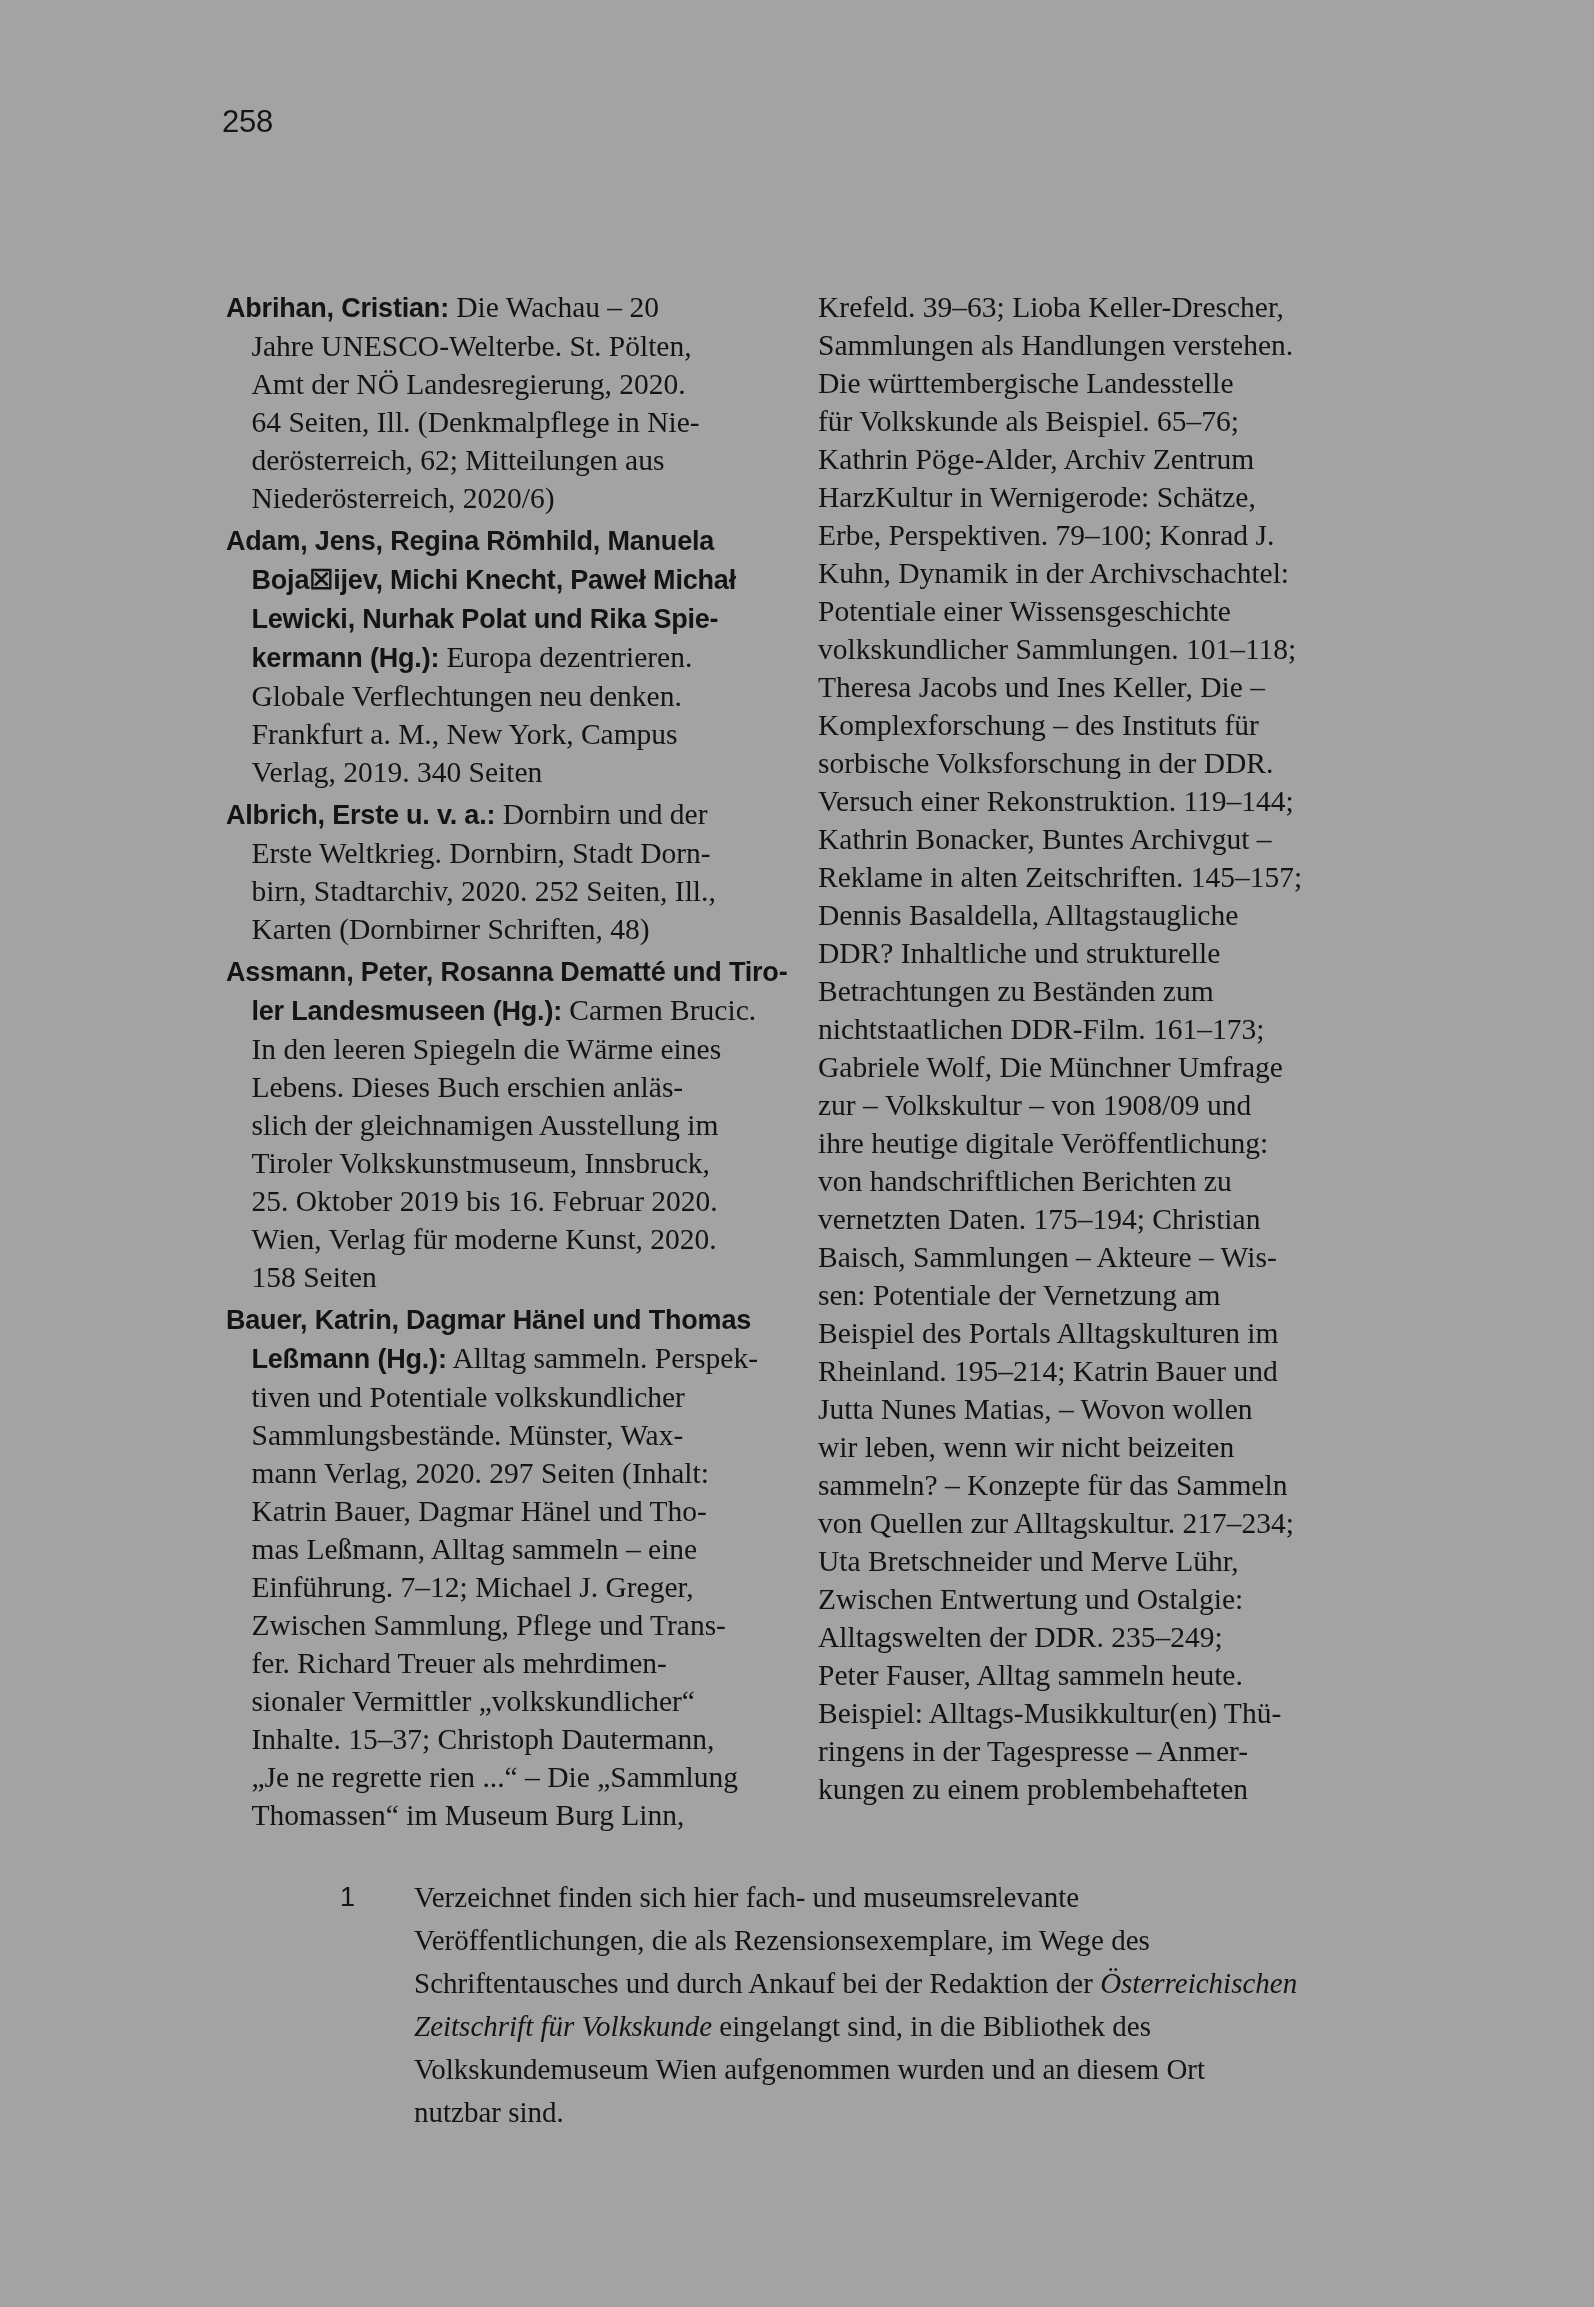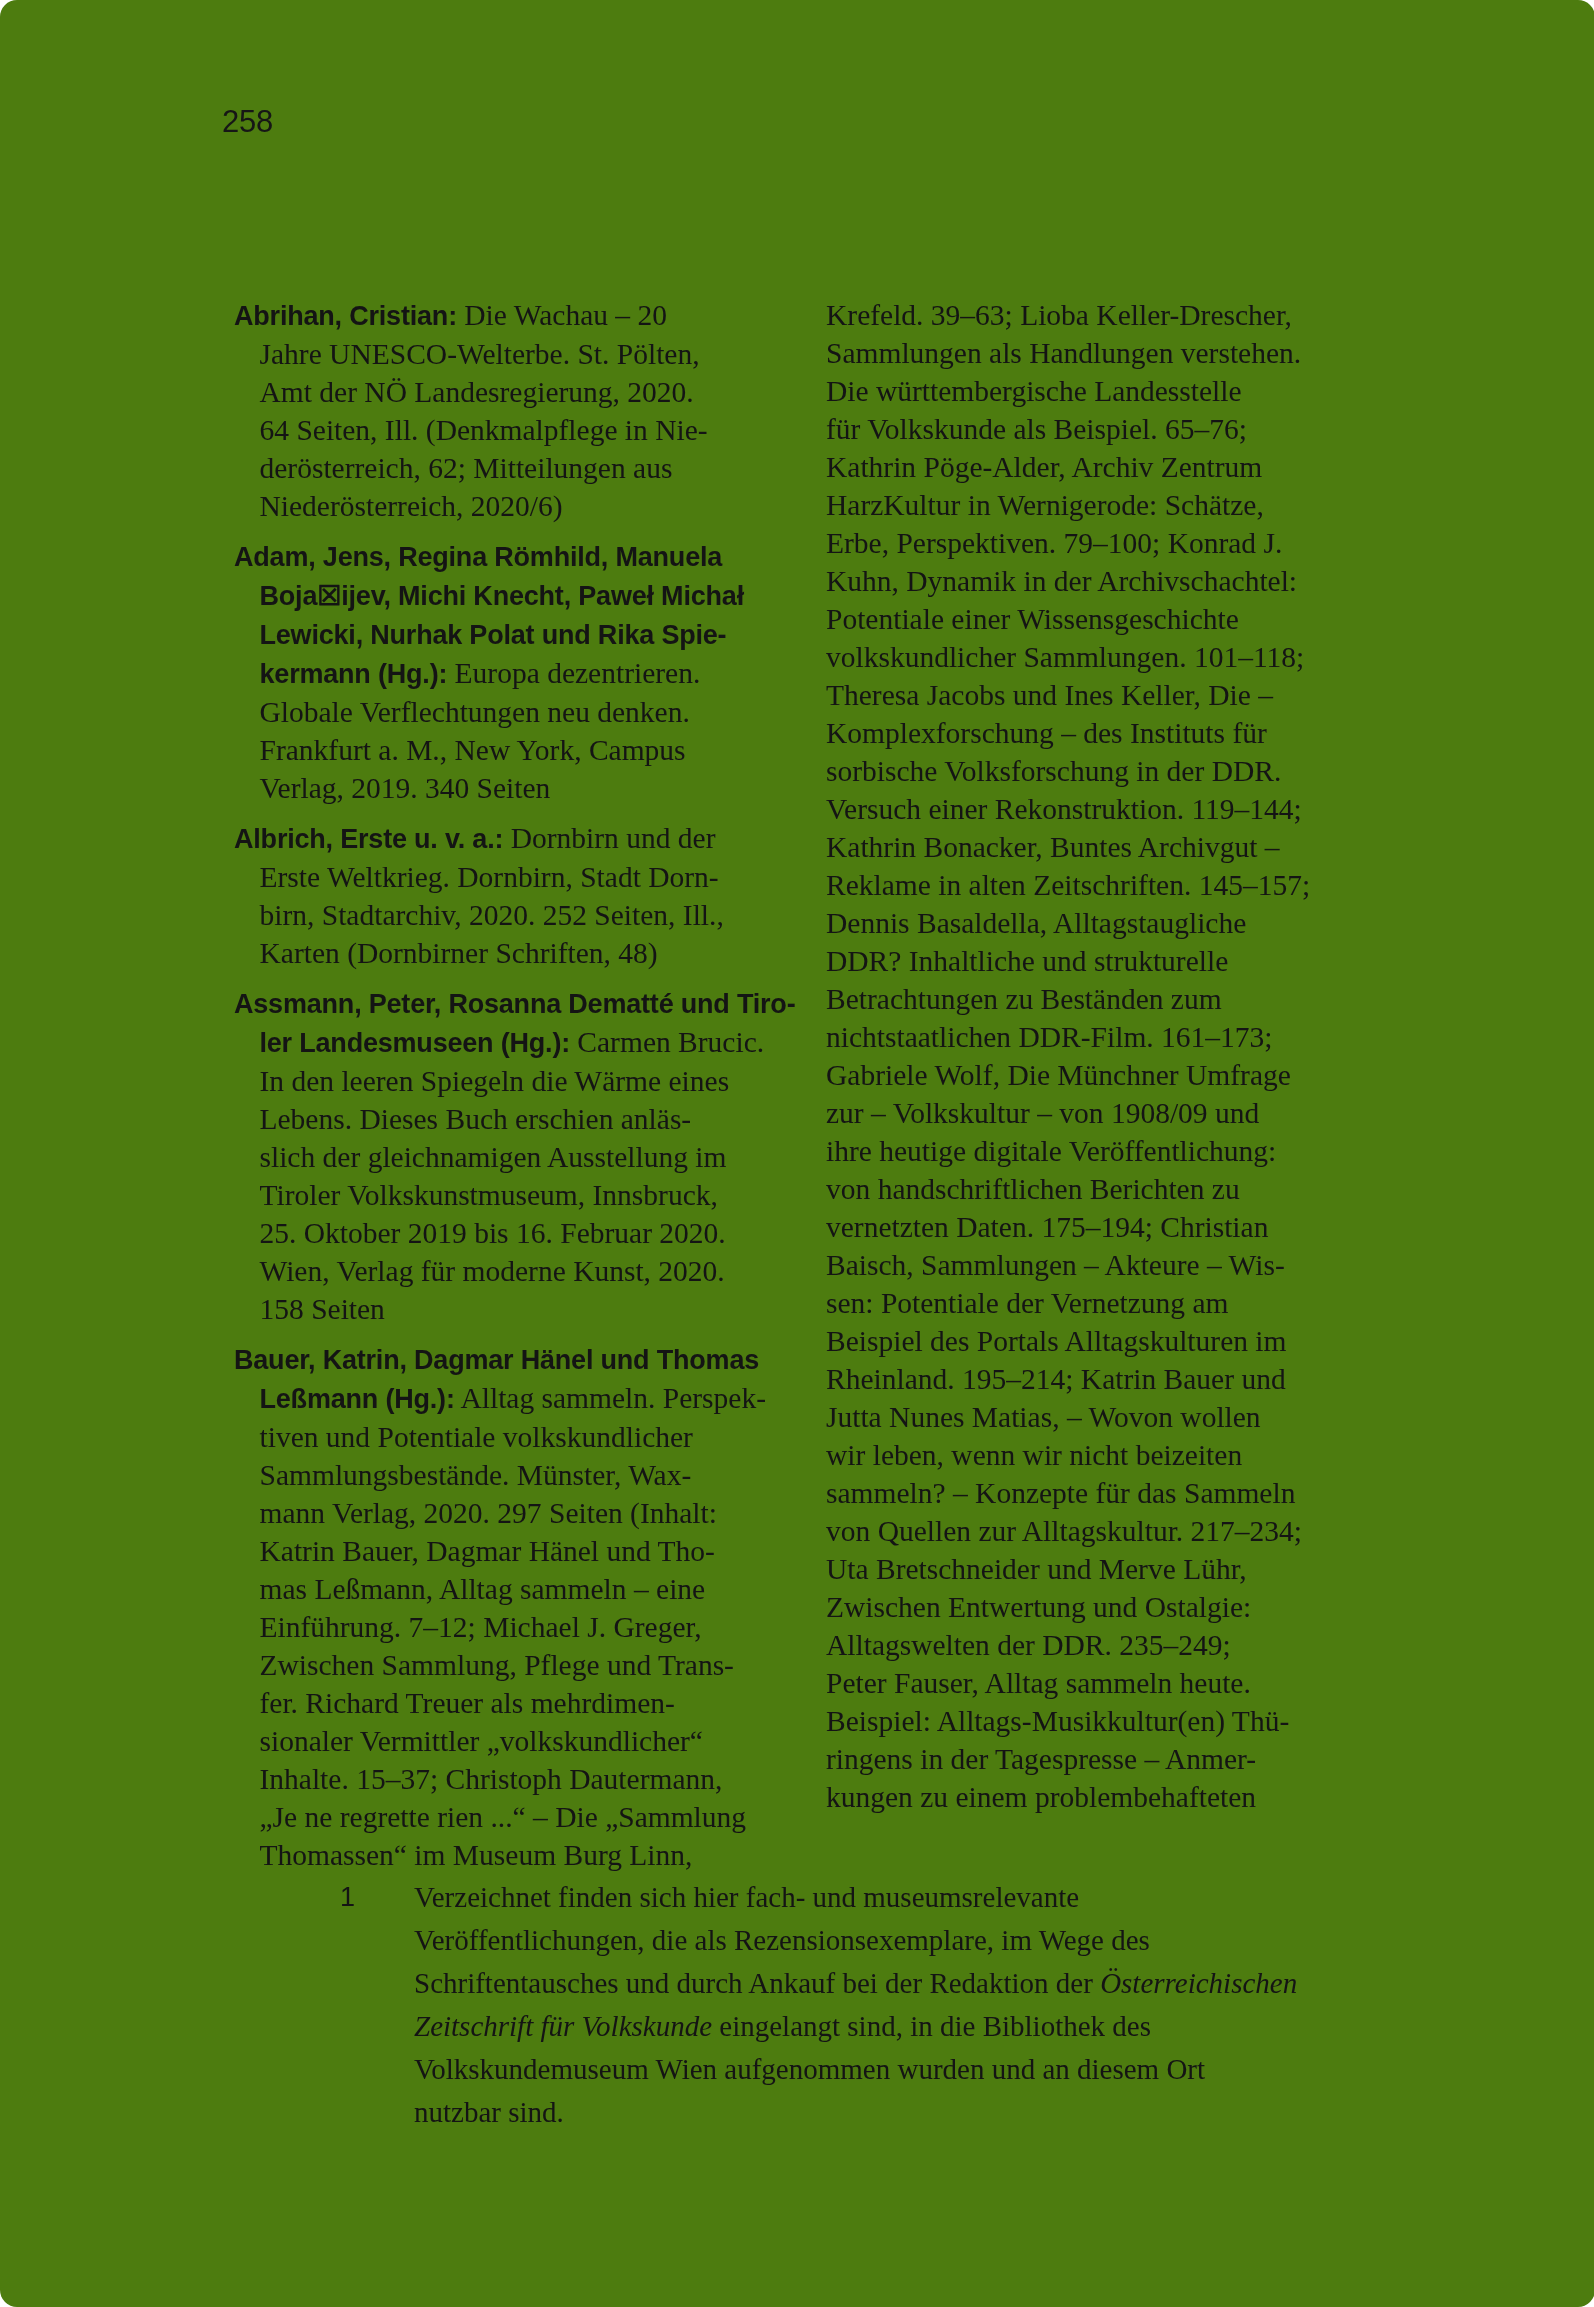--- a/index.html
+++ b/index.html
@@ -4,21 +4,21 @@
 <style>
   html,body{margin:0;padding:0;}
   body{
     width:1595px;height:2307px;
     background:#ffffff;
     color:#141414;
     font-family:"Liberation Serif", serif;
     position:relative;
     overflow:hidden;
   }
-  .page{position:absolute;inset:0;background:#4d7c0f;border-radius:17px;}
+  .page{position:absolute;inset:0;background:#a3a3a3;}
 
   
   .header{
     position:absolute;left:222px;top:104px;width:1116px;
     display:flex;justify-content:space-between;align-items:baseline;
     font-family:"Liberation Sans", sans-serif;
     font-size:31px;line-height:35px;letter-spacing:-0.2px;
     color:#161616;
   }
 
@@ -36,21 +36,21 @@
 
   
   .col{
     position:absolute;top:284px;
     font-size:29.5px;line-height:38px;color:#141414;
   }
   .col-left{left:222px;width:558px;}
   .col-right{left:814px;width:558px;}
 
   .entry{
-    margin:12px;
+    margin:4px;
     padding-left:25.5px;text-indent:-25.5px;
     white-space:pre;
   }
   .entry-label{
     font-family:"Liberation Sans", sans-serif;
     font-weight:700;
     font-size:27px;
     letter-spacing:-0.2px;
   }
   .entry-text{font-family:"Liberation Serif", serif;}

